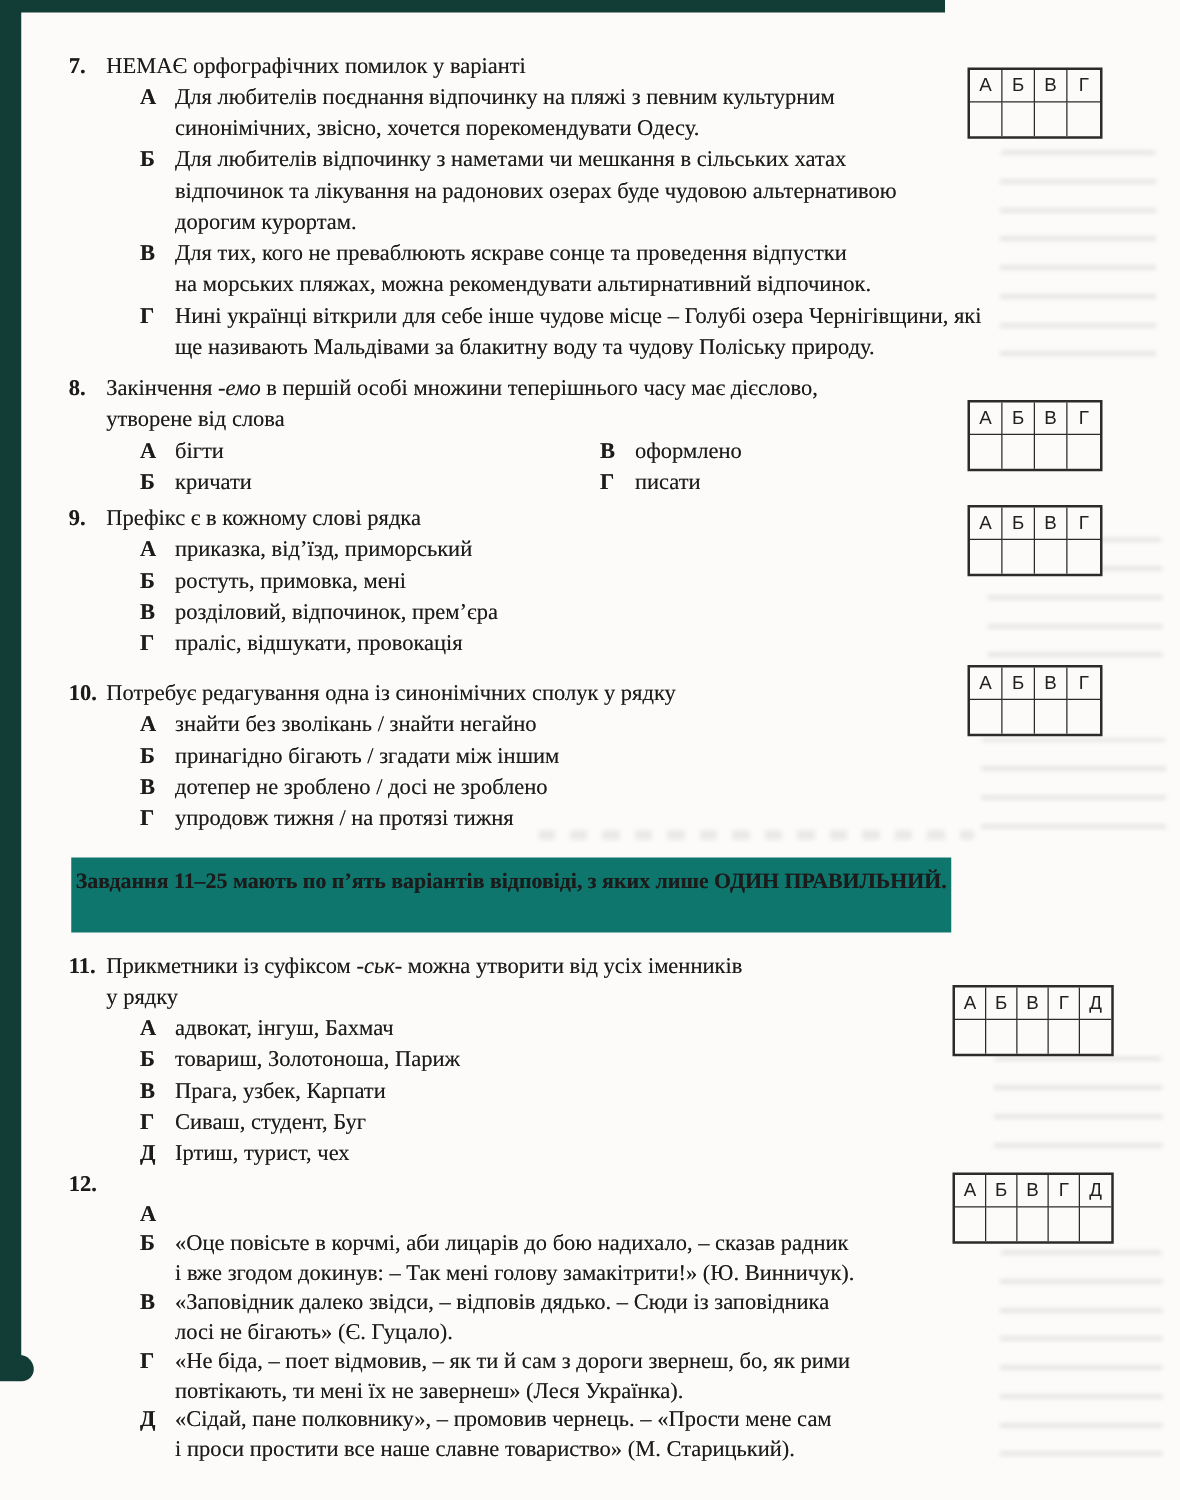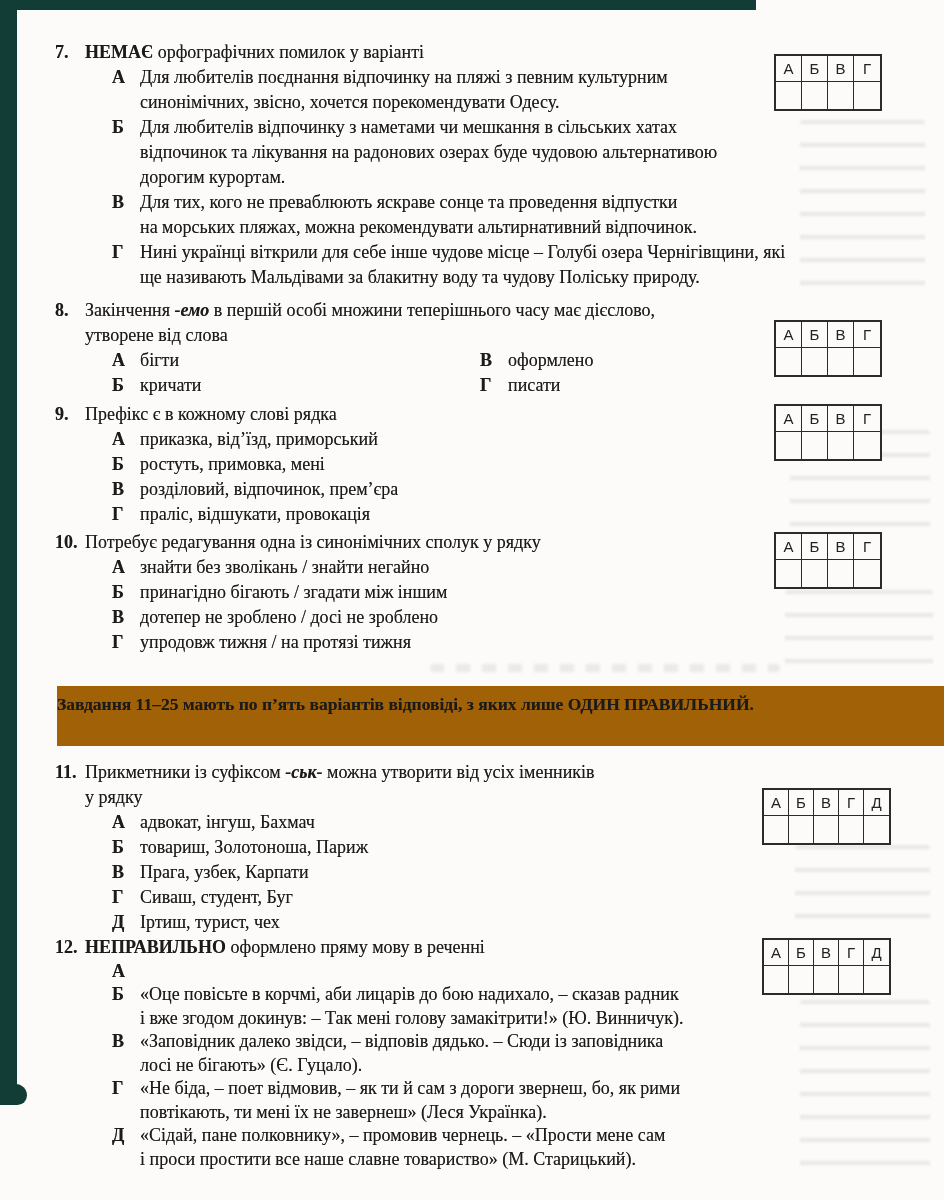--- a/index.html
+++ b/index.html
@@ -19,22 +19,22 @@
   
   .edge-top  { position:absolute; left:0; top:0; width:756px; height:10px; background:#123c36; }
   .edge-left { position:absolute; left:0; top:0; width:17px; height:1104px; background:#123c36; }
   .edge-blob { position:absolute; left:0; top:1084px; width:27px; height:21px; background:#123c36;
                border-radius:0 12px 10px 0; }
 
   
   .q { position:absolute; left:55px; width:860px; font-size:18px; line-height:25px; }
   .qhead { display:flex; align-items:flex-start; }
   .qnum  { flex:0 0 30px; font-weight:700; }
-  .qtitle b, .qtitle .bcaps { font-weight:700; }
-  .qtitle .em { font-weight:700; font-style:italic;margin-top:18px; }
+  .qtitle b, .qtitle .bcaps { font-weight:400; }
+  .qtitle .em { font-weight:400; font-style:italic;margin-top:18px; }
   .qbody { margin-left:30px; }
   .opt { display:flex; align-items:flex-start; padding-left:27px; }
   .letter { flex:0 0 28px; font-weight:700; }
   .otext { white-space:pre-line; }
   .optcols { display:grid; grid-template-columns:368px auto; }
   .q12 { line-height:23.5px; }
 
   
   .agrid { position:absolute; display:grid; background:#fcfbf9;
            border:2px solid #2b2b2b; }
@@ -43,22 +43,22 @@
   .acell { border-right:1.5px solid #2b2b2b; border-bottom:1.5px solid #2b2b2b;
            display:flex; align-items:center; justify-content:center;
            font-family:"Liberation Sans","DejaVu Sans",sans-serif;
            font-size:15px; color:#222; text-shadow:none; }
   .agrid.g4 .acell:nth-child(4n) { border-right:none; }
   .agrid.g5 .acell:nth-child(5n) { border-right:none; }
   .agrid.g4 .acell:nth-child(n+5),
   .agrid.g5 .acell:nth-child(n+6) { border-bottom:none; }
 
   
-  .banner { position:absolute; left:57px; top:686px; width:888px; height:60px;
-            background:#a16207; font-weight:700;
+  .banner { position:absolute; left:57px; top:686px; width:704px; height:60px;
+            background:#0f766e; text-align:center; font-weight:700;
             font-size:17.5px; line-height:26px; padding-top:5px; box-sizing:border-box; }
   .banner .stray { margin-right:15px; }
 
   
   .bleed { position:absolute; pointer-events:none; filter:blur(1.6px);
            background:repeating-linear-gradient(180deg, rgba(110,110,110,0.14) 0 4px,
                       transparent 4px 23px); border-radius:4px; }
   .bleed.h { background:repeating-linear-gradient(90deg, rgba(110,110,110,0.12) 0 14px,
              transparent 14px 26px); height:8px; }
 </style>
@@ -158,21 +158,21 @@
         <span class="letter">В</span>
         <span class="otext">розділовий, відпочинок, прем’єра</span>
       </div>
       <div class="opt">
         <span class="letter">Г</span>
         <span class="otext">праліс, відшукати, провокація</span>
       </div>
     </div>
   </section>
 
-  <section class="q" style="top:530px">
+  <section class="q" style="top:542px">
     <div class="qhead">
       <span class="qnum">10.</span>
       <div class="qtitle"><span>Потребує редагування одна із синонімічних сполук у рядку</span></div>
     </div>
     <div class="qbody">
       <div class="opt">
         <span class="letter">А</span>
         <span class="otext">знайти без зволікань / знайти негайно</span>
       </div>
       <div class="opt">
@@ -222,23 +222,20 @@
       <div class="opt">
         <span class="letter">Д</span>
         <span class="otext">Іртиш, турист, чех</span>
       </div>
     </div>
   </section>
 
   <section class="q q12" style="top:936px">
     <div class="qhead">
       <span class="qnum">12.</span>
-      <div class="qtitle">
-        <b>НЕПРАВИЛЬНО</b><span> оформлено пряму мову в реченні</span>
-      </div>
     </div>
     <div class="qbody">
       <div class="opt">
         <span class="letter">А</span>
       </div>
       <div class="opt">
         <span class="letter">Б</span>
         <span class="otext">«Оце повісьте в корчмі, аби лицарів до бою надихало, – сказав радник
 і вже згодом докинув: – Так мені голову замакітрити!» (Ю. Винничук).</span>
       </div>

